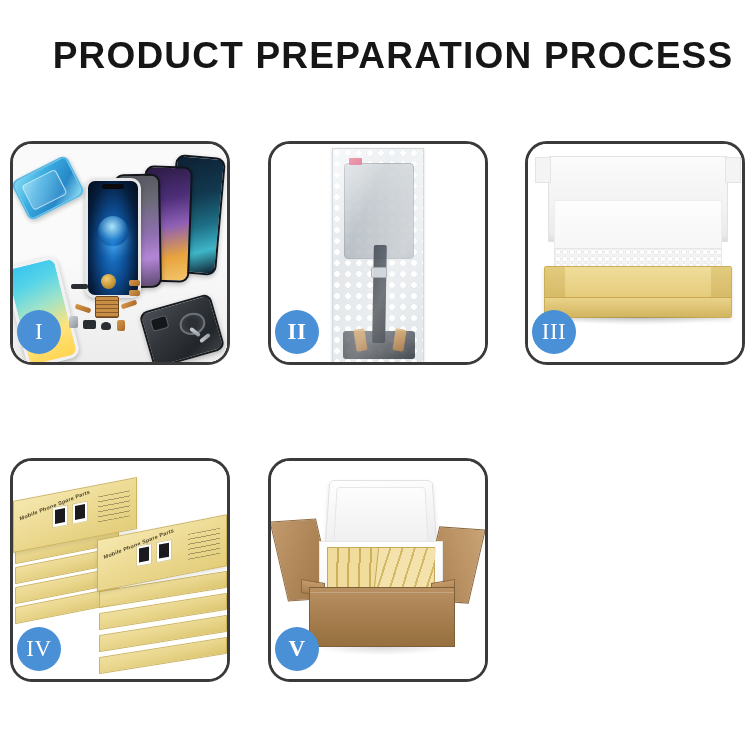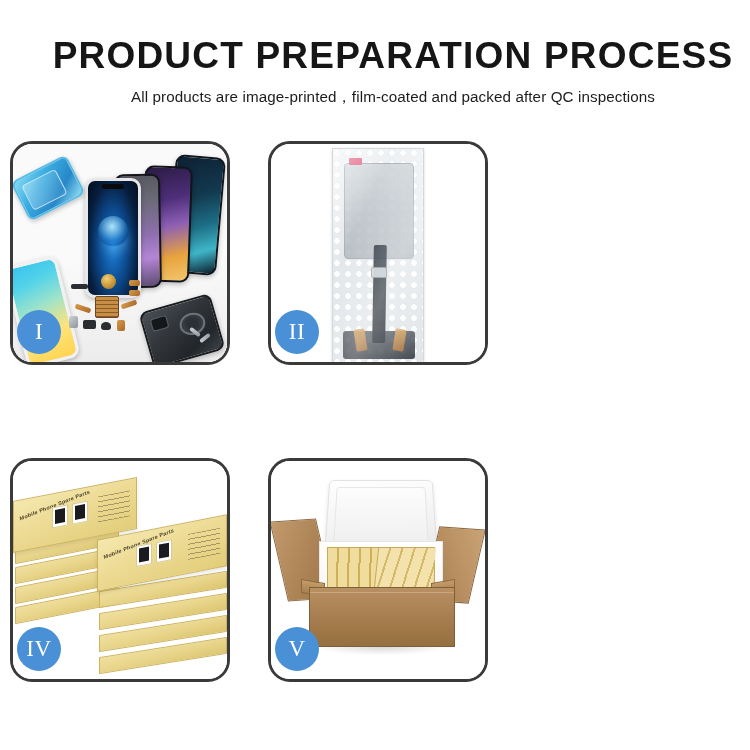--- a/index.html
+++ b/index.html
@@ -64,21 +64,21 @@
     background: #ffffff;
     overflow: visible;
   }
   .panel .clip {
     position: absolute;
     inset: 0;
     border-radius: 19px;
     overflow: hidden;
   }
   .panel.c1 { left: 0px; }
-  .panel.c2 { left: 258px; }
+  .panel.c2 { left: 258px; font-weight: bold; }
   .panel.c3 { left: 515px; }
   .panel.r1 { top: 0px; }
   .panel.r2 { top: 317px; }
 
   
   .badge {
     position: absolute;
     left: 4px;
     bottom: 8px;
     width: 44px;
@@ -452,21 +452,20 @@
     background: radial-gradient(ellipse at 50% 0%, rgba(0,0,0,0.13), rgba(0,0,0,0) 72%);
   }
 </style>
 </head>
 <body>
 
 <div class="page">
 
   <div class="header">
     <div class="title">PRODUCT PREPARATION PROCESS</div>
-    <div class="subtitle">All products are image-printed，film-coated and packed after QC inspections</div>
   </div>
 
   <div class="grid">
 
     <div class="panel r1 c1">
       <div class="clip">
         <div class="scene-parts">
           <div class="floorwash"></div>
 
           <div class="ph ph-fan1"></div>
@@ -518,20 +517,40 @@
             <div class="botband"></div>
             <div class="conn-l"></div>
             <div class="conn-r"></div>
             <div class="gloss"></div>
           </div>
         </div>
       </div>
       <div class="badge">II</div>
     </div>
 
+    <div class="panel r1 c3">
+      <div class="clip">
+        <div class="scene-openbox">
+          <div class="ob-lid">
+            <div class="earl"></div>
+            <div class="earr"></div>
+          </div>
+          <div class="ob-back"></div>
+          <div class="ob-foam"></div>
+          <div class="ob-inner"></div>
+          <div class="ob-tray">
+            <div class="lipL"></div>
+            <div class="lipR"></div>
+            <div class="front"></div>
+          </div>
+          <div class="ob-shadow"></div>
+        </div>
+      </div>
+      <div class="badge">III</div>
+    </div>
 
     <div class="panel r2 c1">
       <div class="clip">
         <div class="scene-stack">
 
           <div class="sb sb-edge" style="left:2px;  top:56px;  width:104px; transform:skewY(-11deg);"></div>
           <div class="sb sb-edge" style="left:2px;  top:76px;  width:104px; transform:skewY(-11deg);"></div>
           <div class="sb sb-edge" style="left:2px;  top:96px;  width:104px; transform:skewY(-11deg);"></div>
           <div class="sb sb-edge" style="left:2px;  top:116px; width:104px; transform:skewY(-11deg);"></div>
           <div class="sb sb-edge" style="left:2px;  top:136px; width:104px; transform:skewY(-11deg);"></div>

